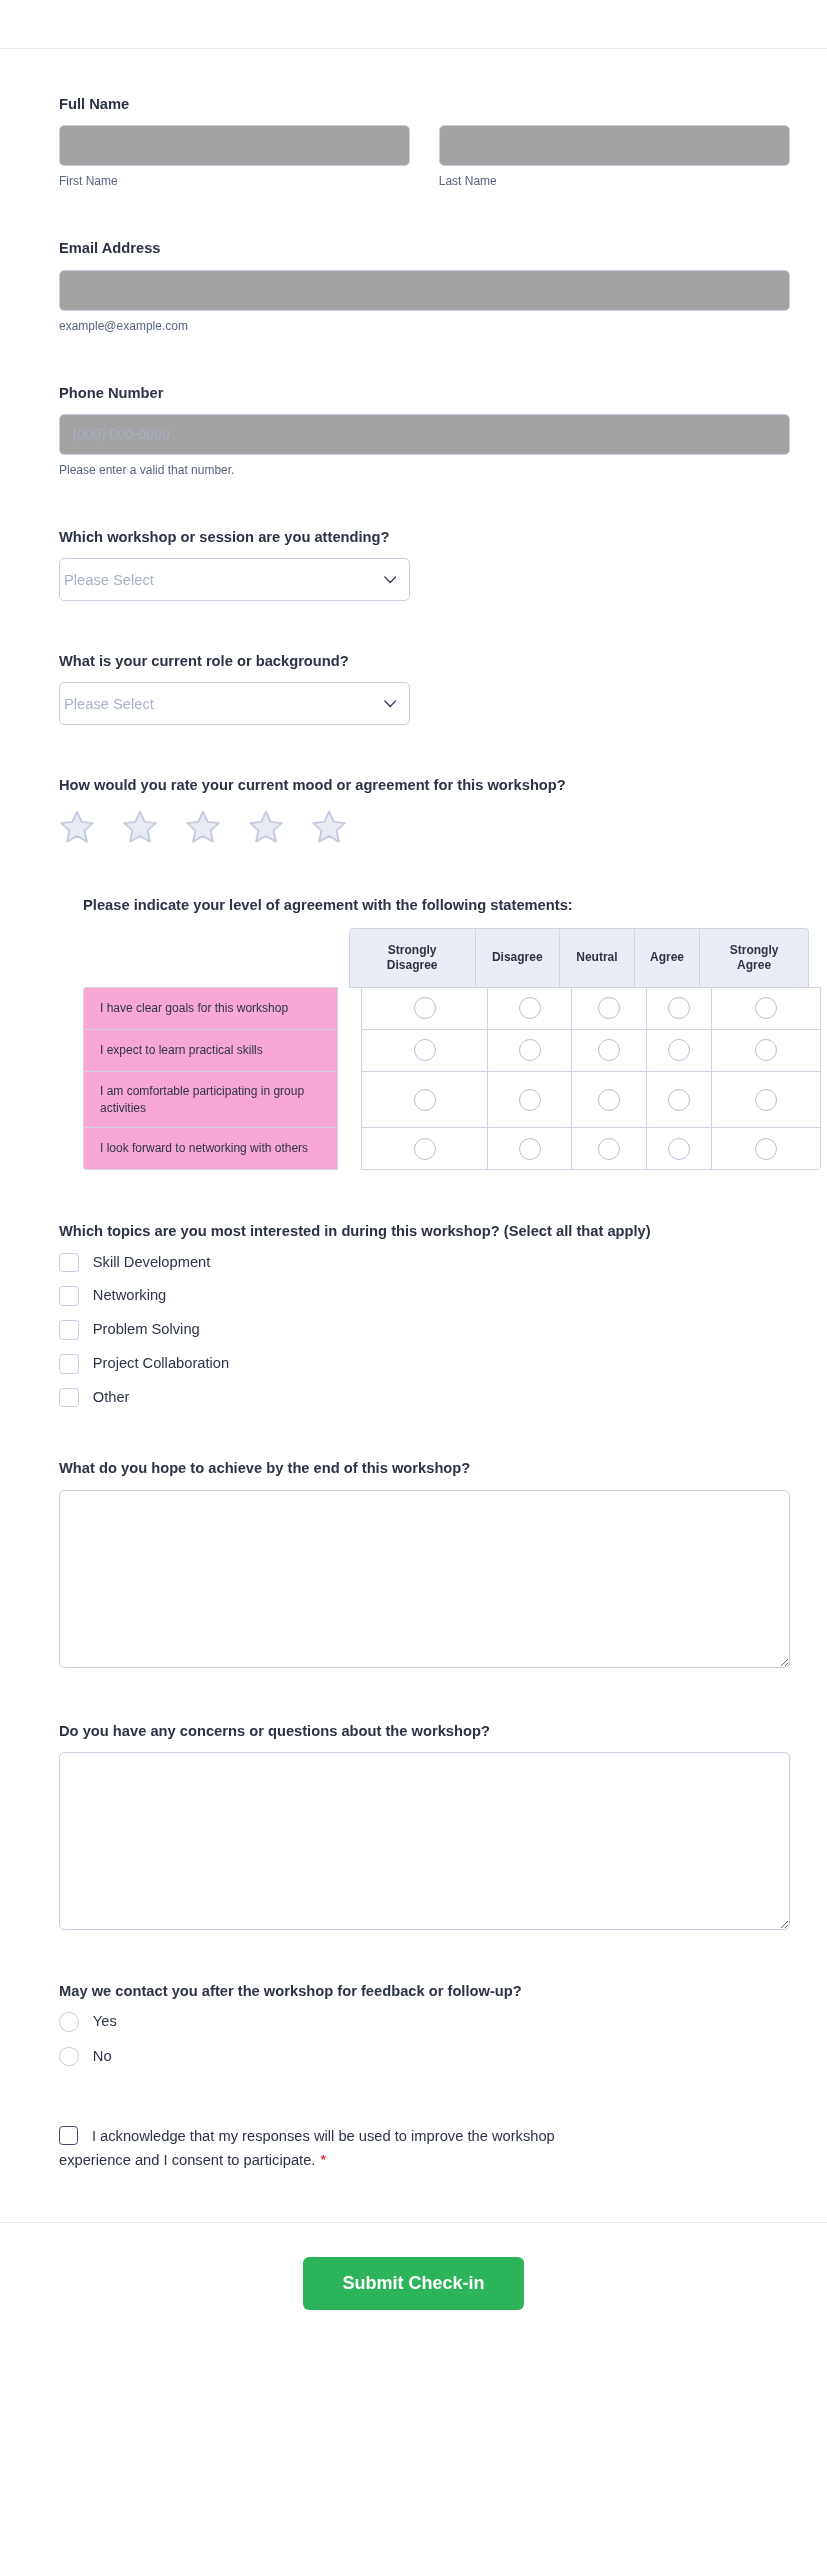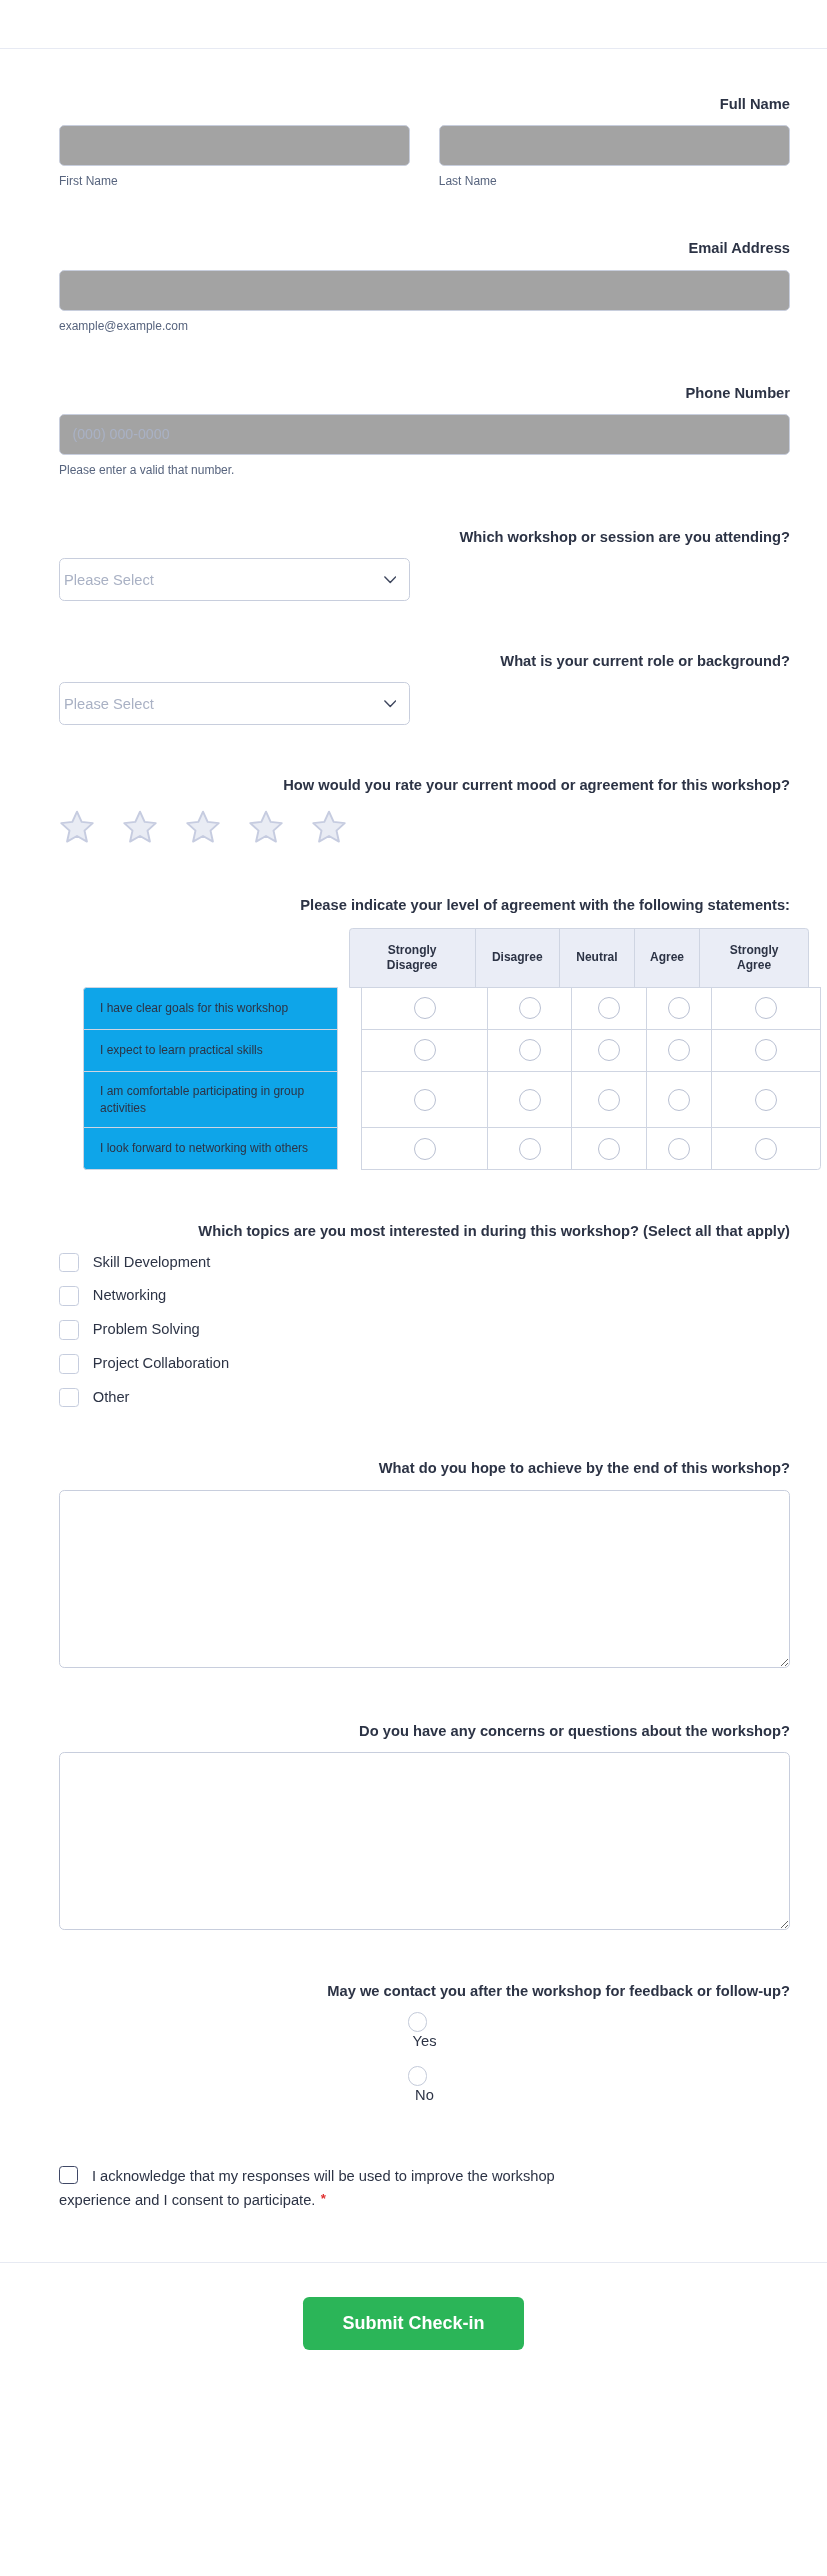--- a/index.html
+++ b/index.html
@@ -24,21 +24,21 @@
     border: none; border-top: 0.9px solid #e7eaf3; margin: 0; width: 100%;
   }
   hr.top-divider { margin-top: 48px; }
   hr.bottom-divider { margin-top: 49px; }
 
   
   .form-body { padding: 46px 37px 0 59px; }
   .form-line { margin-bottom: 51px; }
   .q-label {
     display: block; font-size: 14.7px; font-weight: 600;
-    line-height: 19.6px; color: #2c3345; margin-bottom: 10.7px; text-align: right;
+    line-height: 19.6px; color: #2c3345; margin-bottom: 10.7px;
   }
   .sublabel { font-size: 12px; color: #57647e; margin-top: 8px; }
 
   input[type="text"] {
     height: 41px; width: 100%; border: 0.9px solid #c8cedd; border-radius: 5.3px;
     padding: 0 12.5px; font-size: 14.2px; color: #2c3345; outline: none;
     font-family: inherit; background: #a3a3a3;
   }
   input::placeholder, textarea::placeholder { color: #a9b1c4; }
 
@@ -70,21 +70,21 @@
   .m-tr + .m-tr { margin-top: -0.9px; }
   .m-corner { width: 255px; margin-right: 10.7px; flex: none; }
   .m-th, .m-td, .m-label { border: 0.9px solid #cfd5e2; flex: none; }
   .m-th + .m-th, .m-td + .m-td { margin-left: -0.9px; }
   .m-th {
     background: #eaedf6; display: flex; align-items: center; justify-content: center;
     text-align: center; min-height: 60px; font-weight: 600; color: #2c3345; padding: 7.1px 3.6px;
   }
   .m-th span { display: inline-block; max-width: 5.2em; line-height: 15px; }
   .m-label {
-    width: 255px; margin-right: 23px; background: #0ea5e9; color: #2c3345;
+    width: 255px; margin-right: 23px; background: #f9a8d4; color: #2c3345;
     display: flex; align-items: center; padding: 10.7px 10.7px 10.7px 16px; line-height: 17px;
     min-height: 43px;
   }
   .m-td { background: #fff; display: flex; align-items: center; justify-content: center; min-height: 43px; cursor: pointer; }
   .m-radio {
     width: 22px; height: 22px; border-radius: 50%;
     border: 0.9px solid #b9c0d2; background: #fff; display: inline-block; cursor: pointer;
   }
   .col0 { width: 127px; } .col1 { width: 85px; } .col2 { width: 76px; }
   .col3 { width: 66px; } .col4 { width: 110px; }
@@ -99,21 +99,21 @@
   .opt-row:last-child { margin-bottom: 0; }
   .cbx {
     width: 19.6px; height: 19.6px; border: 0.9px solid #c6cdde; border-radius: 3.6px;
     background: #fff; margin-right: 14.2px; flex: none; cursor: pointer;
   }
   .rdo {
     width: 19.6px; height: 19.6px; border: 0.9px solid #c3cad9; border-radius: 50%;
     background: #fff; margin-right: 14.2px; flex: none; cursor: pointer;
   }
   .opt-label { font-size: 14.7px; color: #2c3345; line-height: 19.6px; }
-  .radio-row { margin-bottom: 15px; flex-direction: column; }
+  .radio-row { margin-bottom: 15px; }
 
   
   textarea {
     width: 100%; height: 178px; border: 0.9px solid #c8cedd; border-radius: 5.3px;
     padding: 10.7px 12.5px; font-size: 14.2px; font-family: inherit; color: #2c3345;
     outline: none; resize: both; background: #fff;
   }
 
   
   .consent { max-width: 543px; font-size: 14.7px; line-height: 24px; color: #2c3345; }

